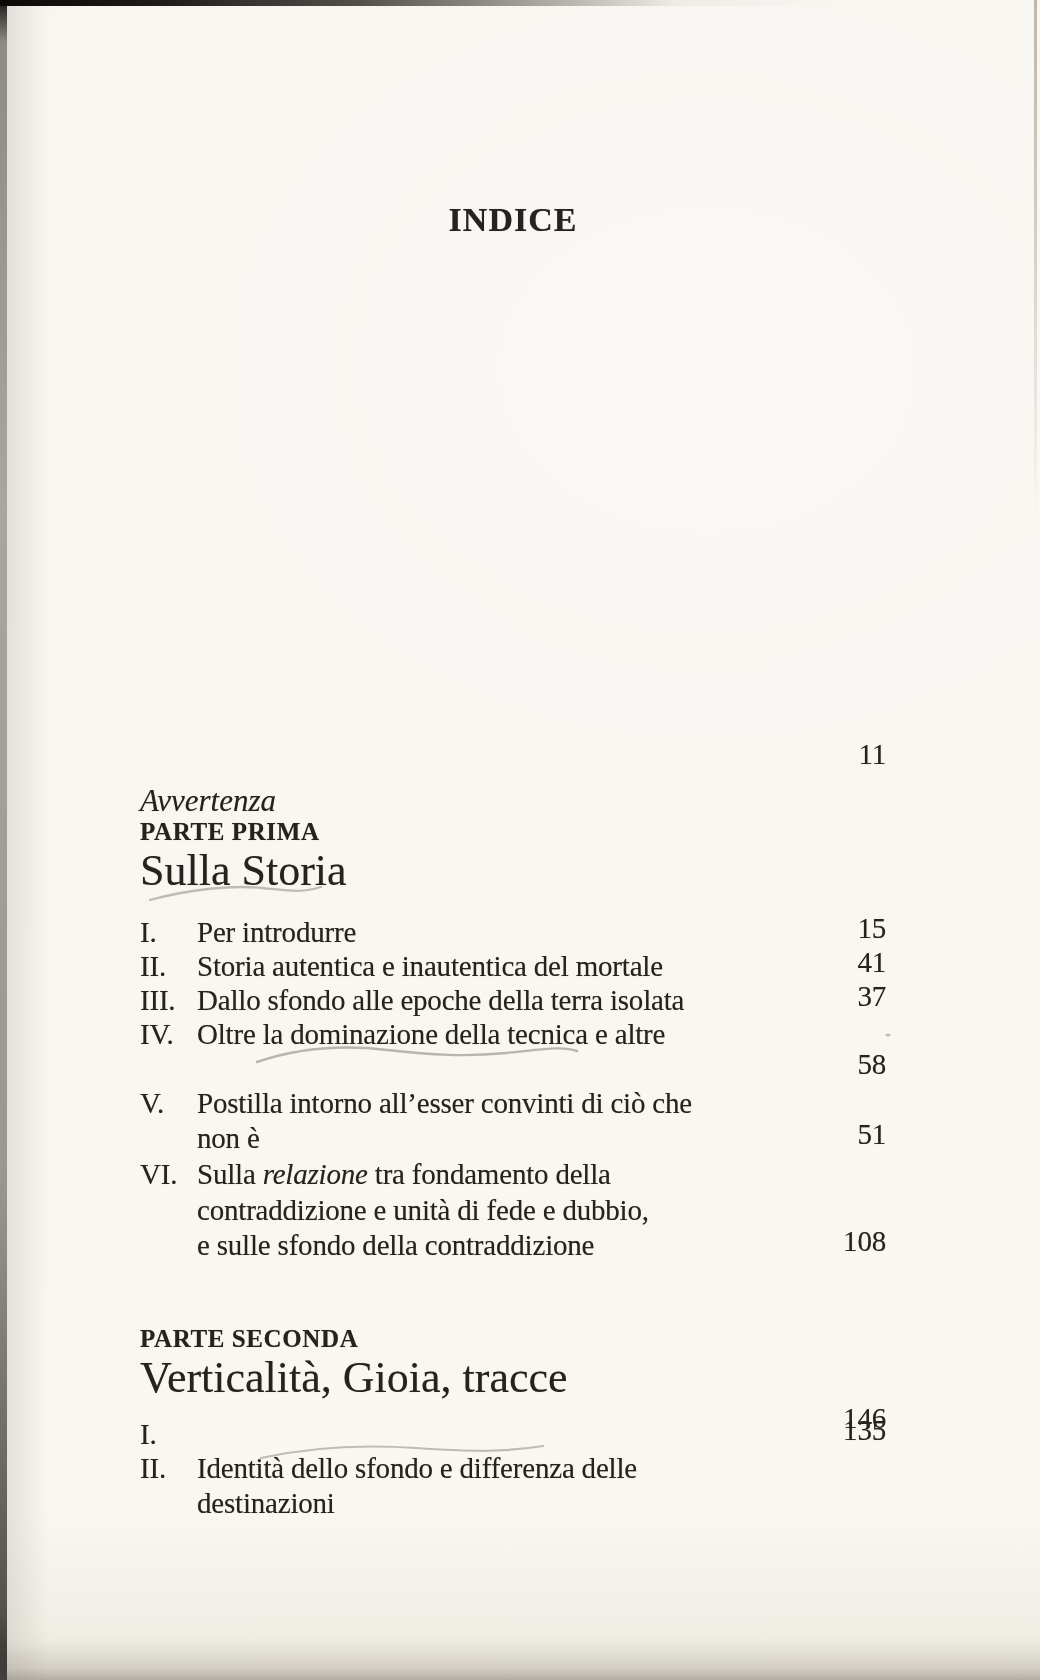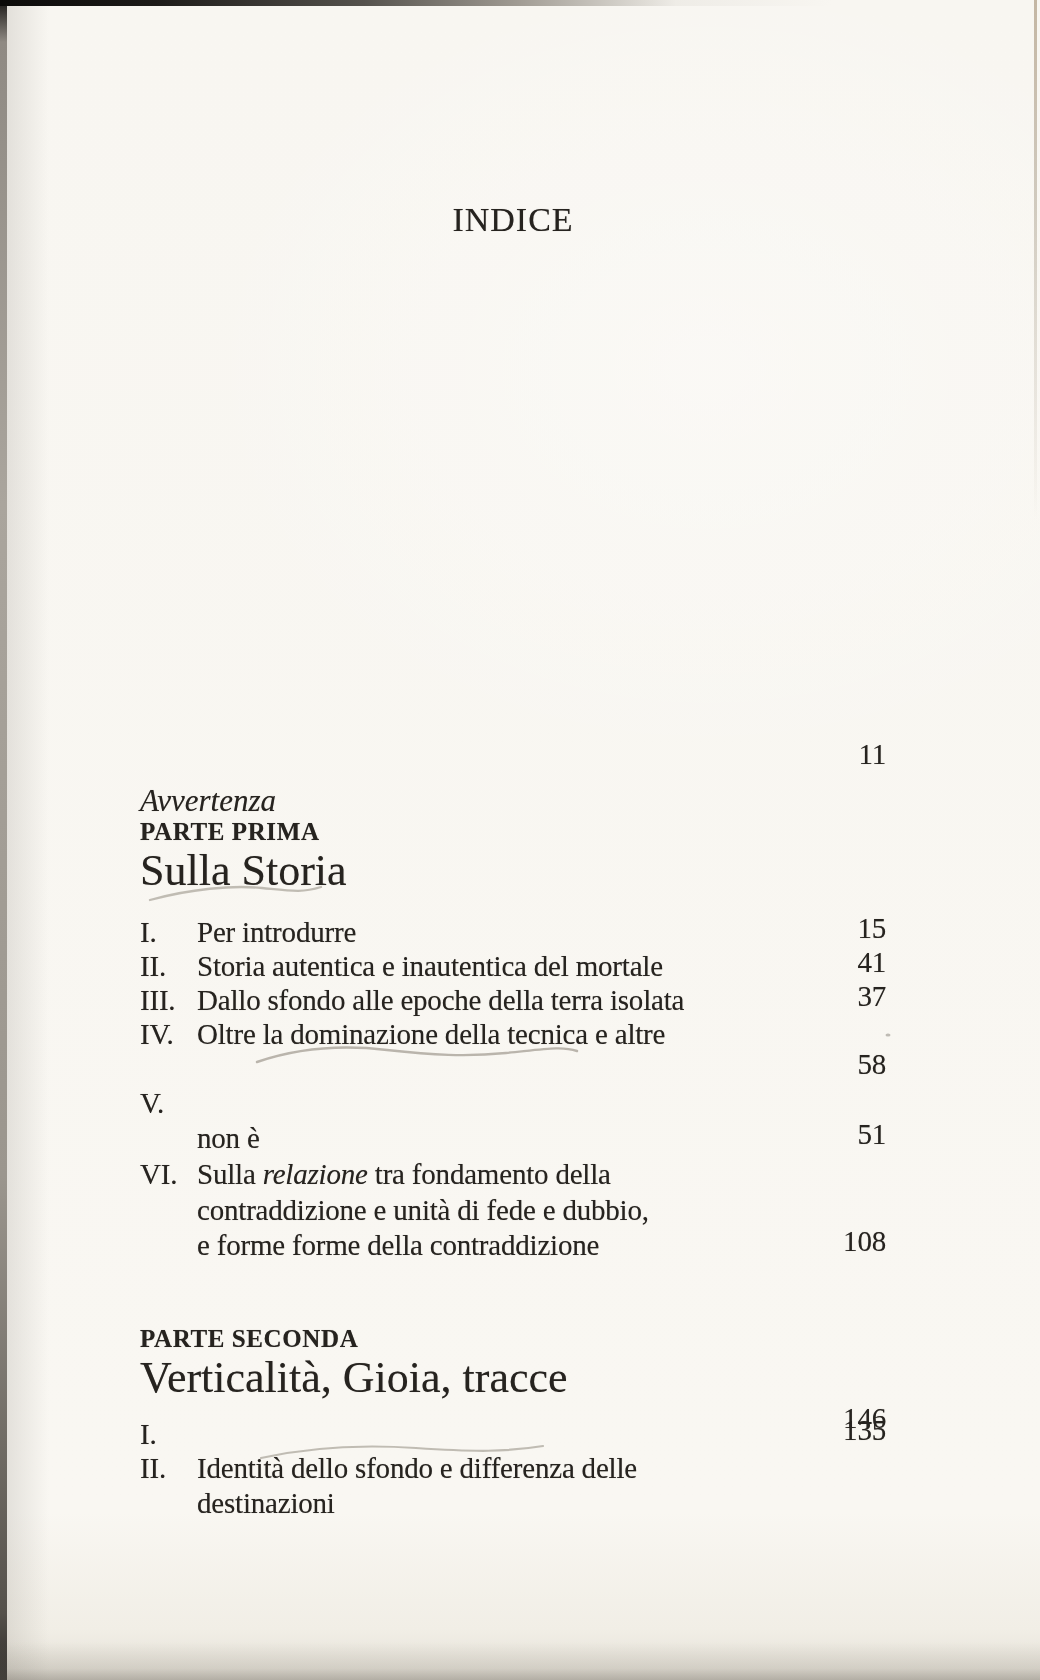--- a/index.html
+++ b/index.html
@@ -4,21 +4,21 @@
 <style>
   html,body{margin:0;padding:0;background:#e9e6df;}
   .page{
     position:relative;width:1040px;height:1680px;overflow:hidden;
     font-family:"Liberation Serif","DejaVu Serif",serif;color:#26231f;
     background:
       radial-gradient(900px 700px at 68% 22%, rgba(255,255,255,0.30), rgba(255,255,255,0) 60%),
       linear-gradient(to bottom,#f8f6f1 0%,#f9f7f2 90%,#f1eee6 97%,#e3dfd5 100%);
   }
   .t{position:absolute;line-height:1;white-space:nowrap;text-shadow:0 0 0.7px rgba(38,34,30,0.45);}
-  .title{left:140px;width:746px;text-align:center;font-weight:normal;font-size:34px;letter-spacing:1px;}
+  .title{left:140px;width:746px;text-align:center;font-weight:bold;font-size:34px;letter-spacing:1px;}
   .avvert{left:140px;font-style:italic;font-size:31px;margin-top:40px;}
   .part-heading{left:140px;font-weight:bold;font-size:25px;letter-spacing:0.6px;}
   .part-subtitle{left:140px;font-size:44px;}
   .body{font-size:29px;letter-spacing:-0.2px;}
   .roman{left:140px;}
   .indent{left:197px;}
   .pnum{left:786px;width:100px;text-align:right;}
   .em{font-style:italic;}
   
   .edge-top{position:absolute;left:0;top:0;width:100%;height:6px;
@@ -56,27 +56,28 @@
 
   <div class="t body roman" style="top:986px">III.</div>
   <div class="t body indent" style="top:986px">Dallo sfondo alle epoche della terra isolata</div>
   <div class="t body pnum" style="top:982px">37</div>
 
   <div class="t body roman" style="top:1020px">IV.</div>
   <div class="t body indent" style="top:1020px">Oltre la dominazione della tecnica e altre</div>
   <div class="t body pnum" style="top:1050px">58</div>
 
   <div class="t body roman" style="top:1089px">V.</div>
+  <div class="t body indent" style="top:1089px">Postilla intorno all’esser convinti di ciò che</div>
   <div class="t body indent" style="top:1124px">non è</div>
   <div class="t body pnum" style="top:1120px">51</div>
 
   <div class="t body roman" style="top:1160px">VI.</div>
   <div class="t body indent" style="top:1160px"><span>Sulla </span><span class="em">relazione</span><span> tra fondamento della</span></div>
   <div class="t body indent" style="top:1196px">contraddizione e unità di fede e dubbio,</div>
-  <div class="t body indent" style="top:1231px">e forme forme della contraddizione</div>
+  <div class="t body indent" style="top:1231px">e sulle sfondo della contraddizione</div>
   <div class="t body pnum" style="top:1227px">108</div>
 
   <div class="t part-heading" style="top:1326px">PARTE SECONDA</div>
   <div class="t part-subtitle" style="top:1356px">Verticalità, Gioia, tracce</div>
 
   <div class="t body roman" style="top:1420px">I.</div>
   <div class="t body pnum" style="top:1416px">135</div>
 
   <div class="t body roman" style="top:1454px">II.</div>
   <div class="t body indent" style="top:1454px">Identità dello sfondo e differenza delle</div>

